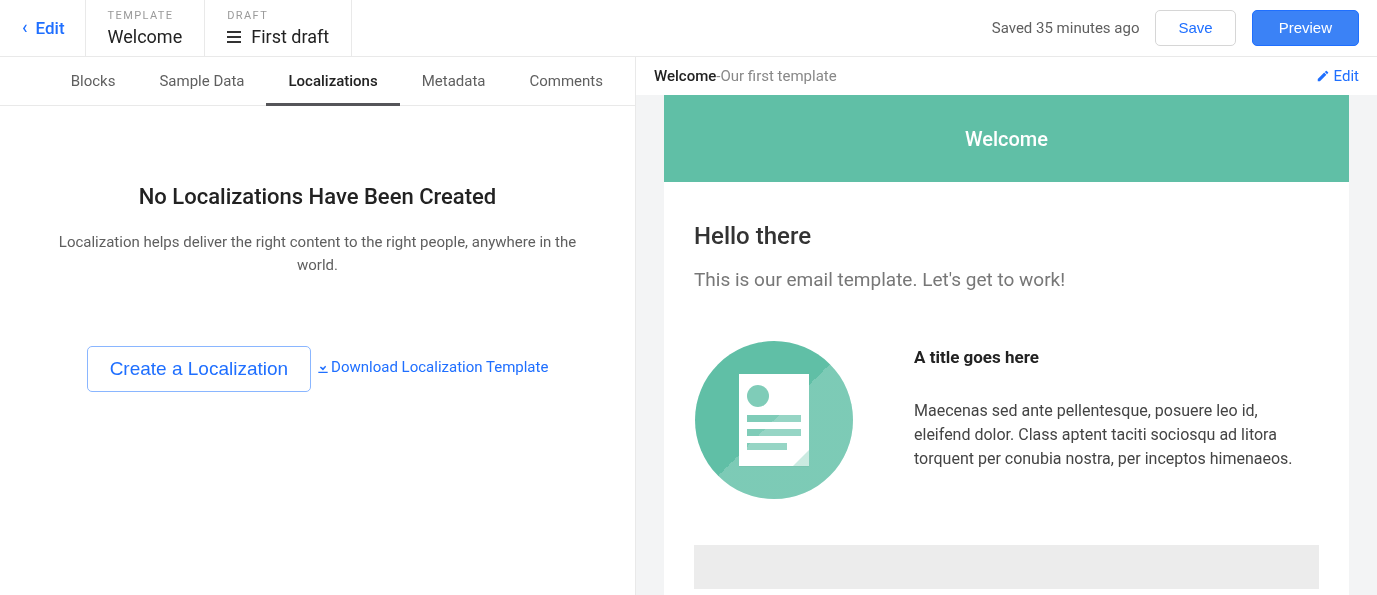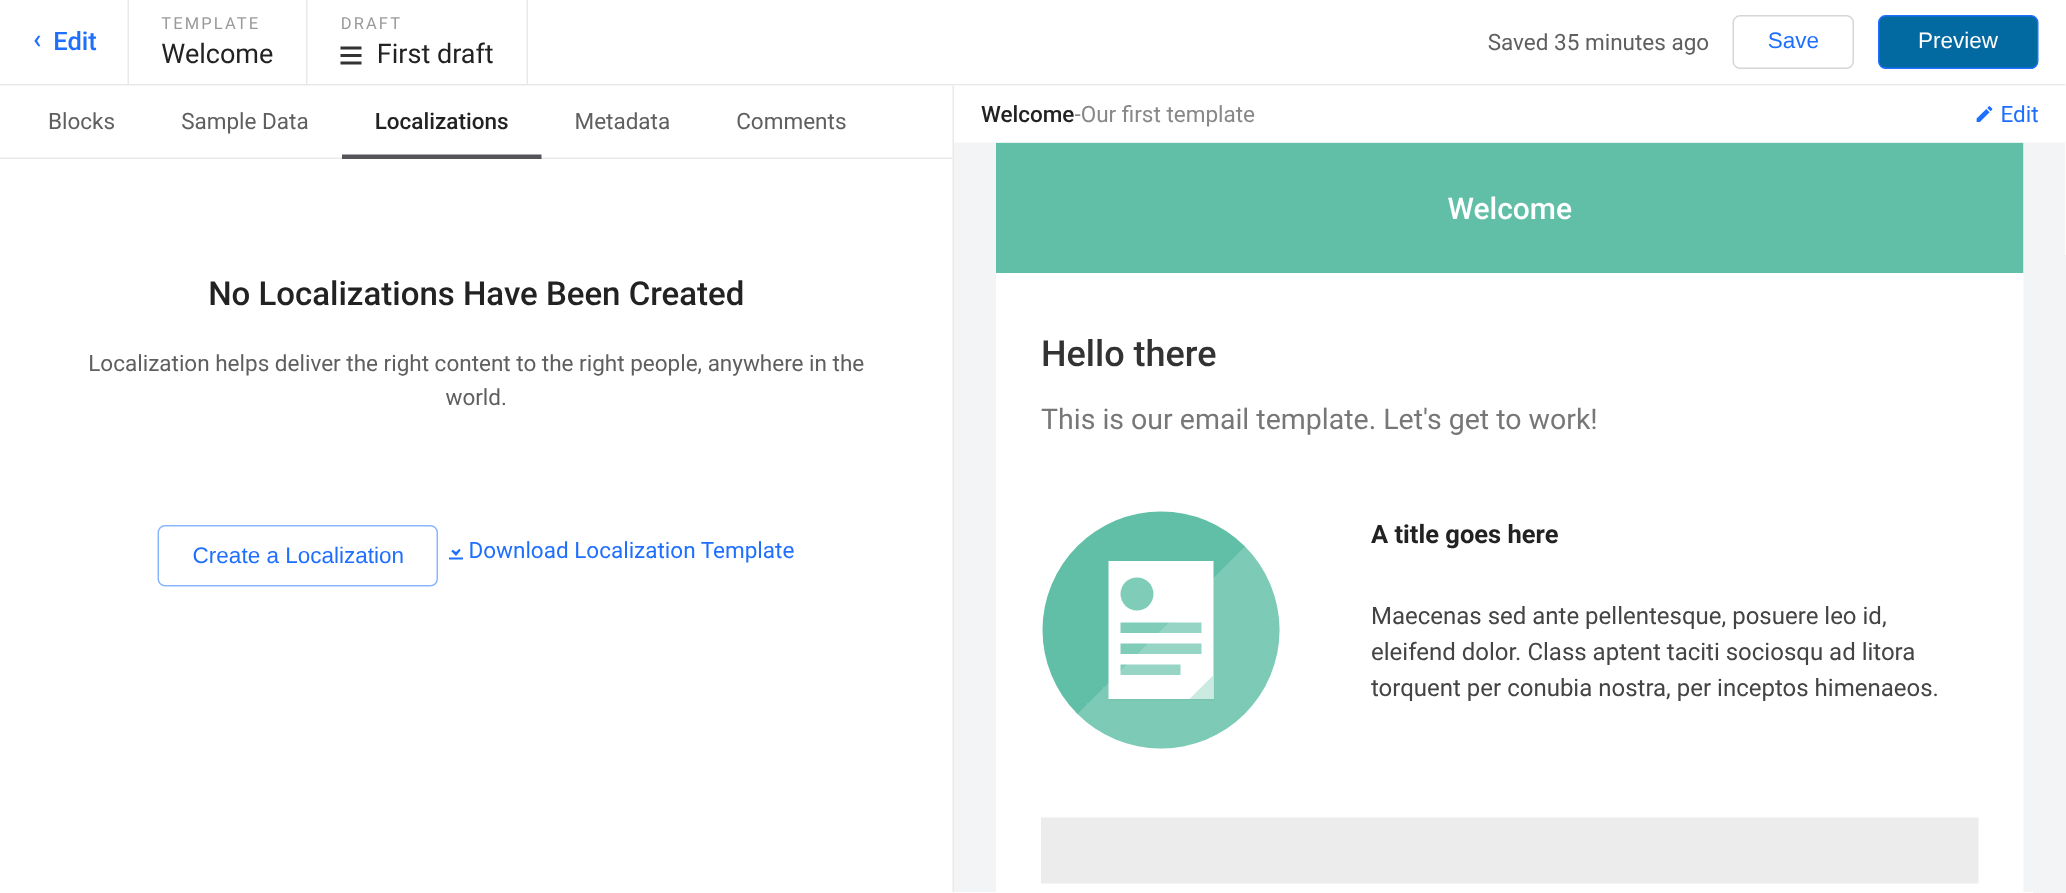--- a/index.html
+++ b/index.html
@@ -78,21 +78,21 @@
     cursor: pointer;
     border: 1px solid transparent;
     line-height: 1.2;
   }
   .btn-outline {
     background: #fff;
     color: #1f6fff;
     border-color: #d6d6d6;
   }
   .btn-primary {
-    background: #0369a1;
+    background: #3b82f6;
     color: #fff;
     border-color: #1f6fff;
     padding: 8px 26px;
   }
 
   
   .body {
     display: flex;
     height: calc(595px - 57px);
   }
@@ -109,20 +109,21 @@
     overflow: hidden;
   }
 
   
   .tabs {
     display: flex;
     align-items: stretch;
     height: 49px;
     border-bottom: 1px solid #e9e9e9;
     padding: 0 10px;
+    justify-content: flex-end;
   }
   .tab {
     padding: 0 22px;
     display: flex;
     align-items: center;
     font-size: 15px;
     color: #5f5f5f;
     cursor: pointer;
     border-bottom: 3px solid transparent;
     position: relative;
@@ -153,21 +154,21 @@
     color: #5f5f5f;
     line-height: 1.5;
   }
   .btn-outline-blue {
     display: inline-block;
     background: #fff;
     color: #1f6fff;
     border: 1px solid #8ab6ff;
     border-radius: 5px;
     padding: 11px 22px;
-    font-size: 15px;
+    font-size: 19px;
     cursor: pointer;
   }
   .download-link {
     margin-top: 38px;
     display: inline-flex;
     align-items: center;
     color: #1f6fff;
     font-size: 15px;
     cursor: pointer;
   }

